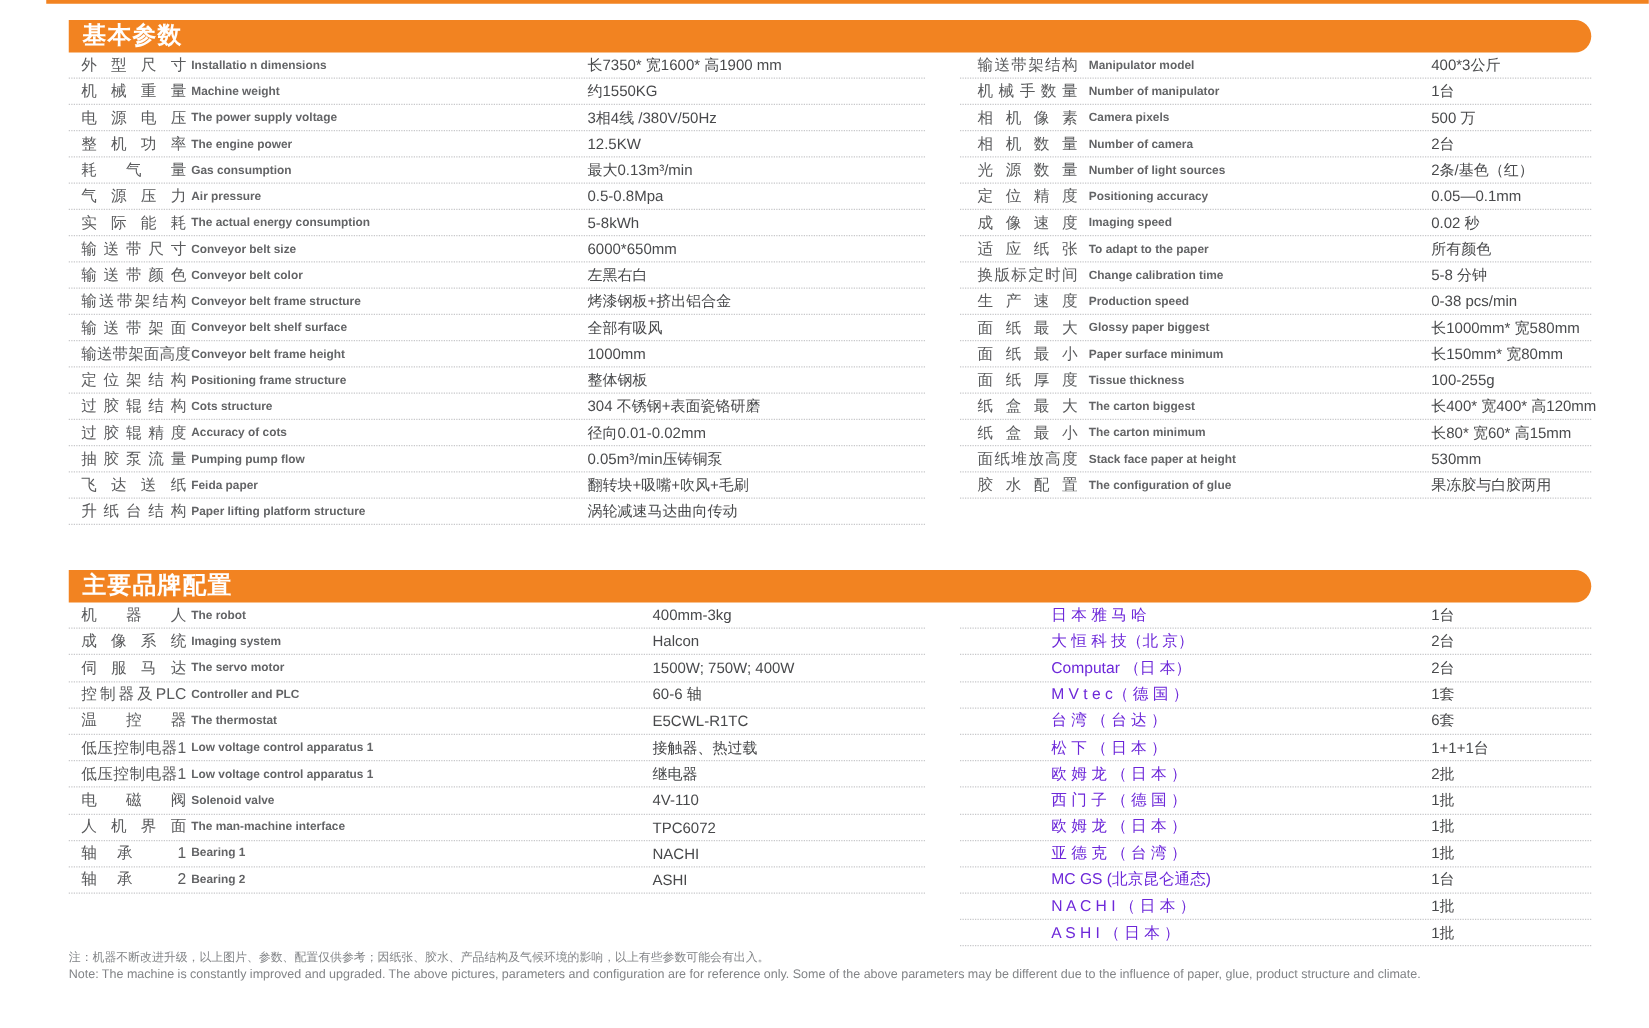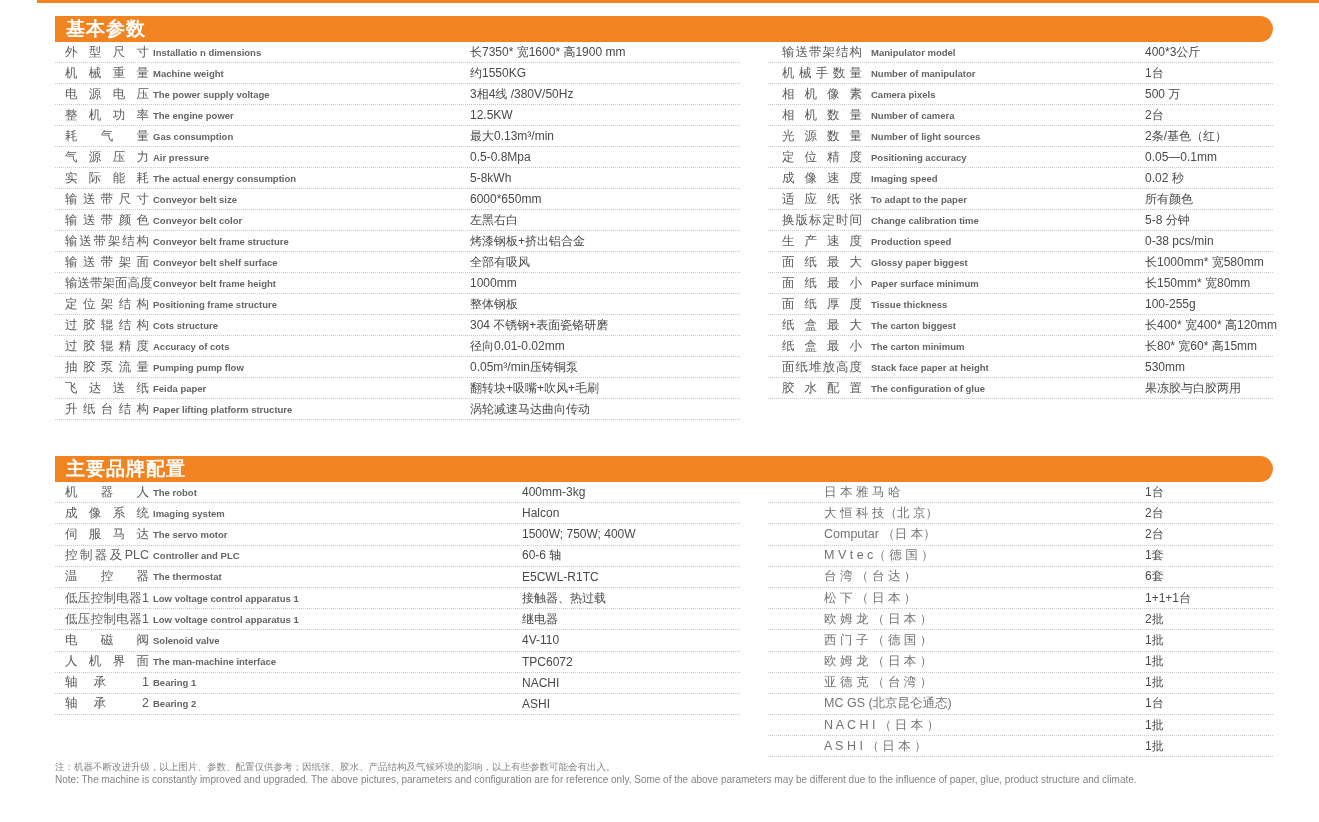--- a/index.html
+++ b/index.html
@@ -36,22 +36,22 @@
   .col-right .zh{width:80px;margin-left:14px;}
   .en{font-size:9.5px;font-weight:bold;color:#636466;margin-left:4px;white-space:nowrap;}
   .col-right .en{margin-left:9px;}
   .val{
     position:absolute;left:415px;top:0;height:100%;display:flex;align-items:center;
     font-size:12px;color:#48494b;white-space:nowrap;
   }
   .col-right .val{left:377px;}
   .s2-left .val{left:467px;}
   .brands .zh{
-    width:auto;margin-left:56px;text-align:left;text-align-last:auto;
-    font-size:12.5px;color:#737373;white-space:nowrap;
+    width:auto;margin-left:73px;text-align:left;text-align-last:auto;
+    font-size:12.5px;color:#6d28d9;white-space:nowrap;
   }
   .footer{position:absolute;left:55px;top:760px;width:1220px;}
   .footer .note-zh{font-size:9.5px;color:#828487;line-height:13px;}
   .footer .note-en{font-size:10px;color:#828487;line-height:14px;}
 </style>
 </head>
 <body>
 
 <div class="top-strip"></div>
 

